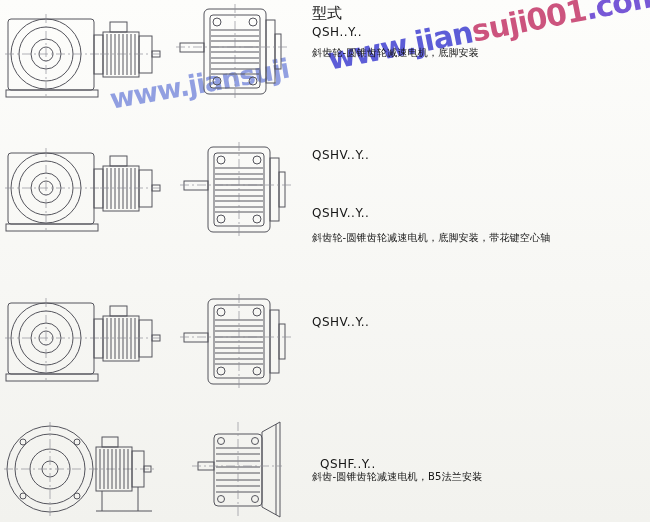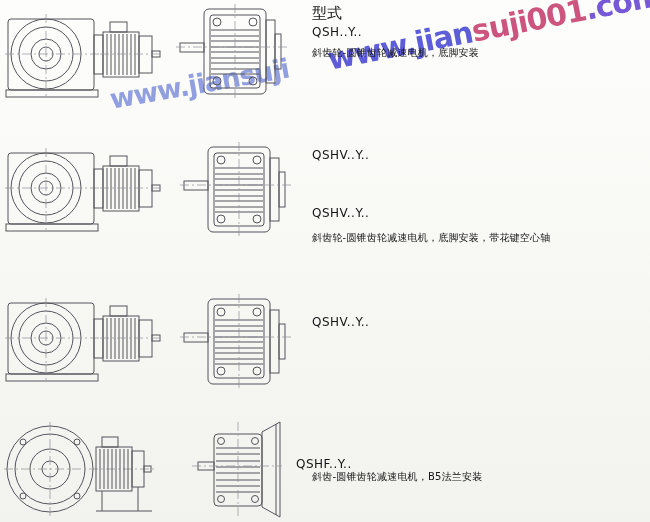--- a/index.html
+++ b/index.html
@@ -182,16 +182,16 @@
   <div class="code" style="left:312px;top:25px">QSH..Y..</div>
   <div class="desc" style="left:312px;top:46px">斜齿轮-圆锥齿轮减速电机，底脚安装</div>
 
   <div class="code" style="left:312px;top:148px">QSHV..Y..</div>
 
   <div class="code" style="left:312px;top:206px">QSHV..Y..</div>
   <div class="desc" style="left:312px;top:231px">斜齿轮-圆锥齿轮减速电机，底脚安装，带花键空心轴</div>
 
   <div class="code" style="left:312px;top:315px">QSHV..Y..</div>
 
-  <div class="code" style="left:296px;top:457px">QSHF..Y..</div>
+  <div class="code" style="left:320px;top:457px">QSHF..Y..</div>
   <div class="desc" style="left:312px;top:470px">斜齿-圆锥齿轮减速电机，B5法兰安装</div>
 
 </div>
 
 </body></html>

